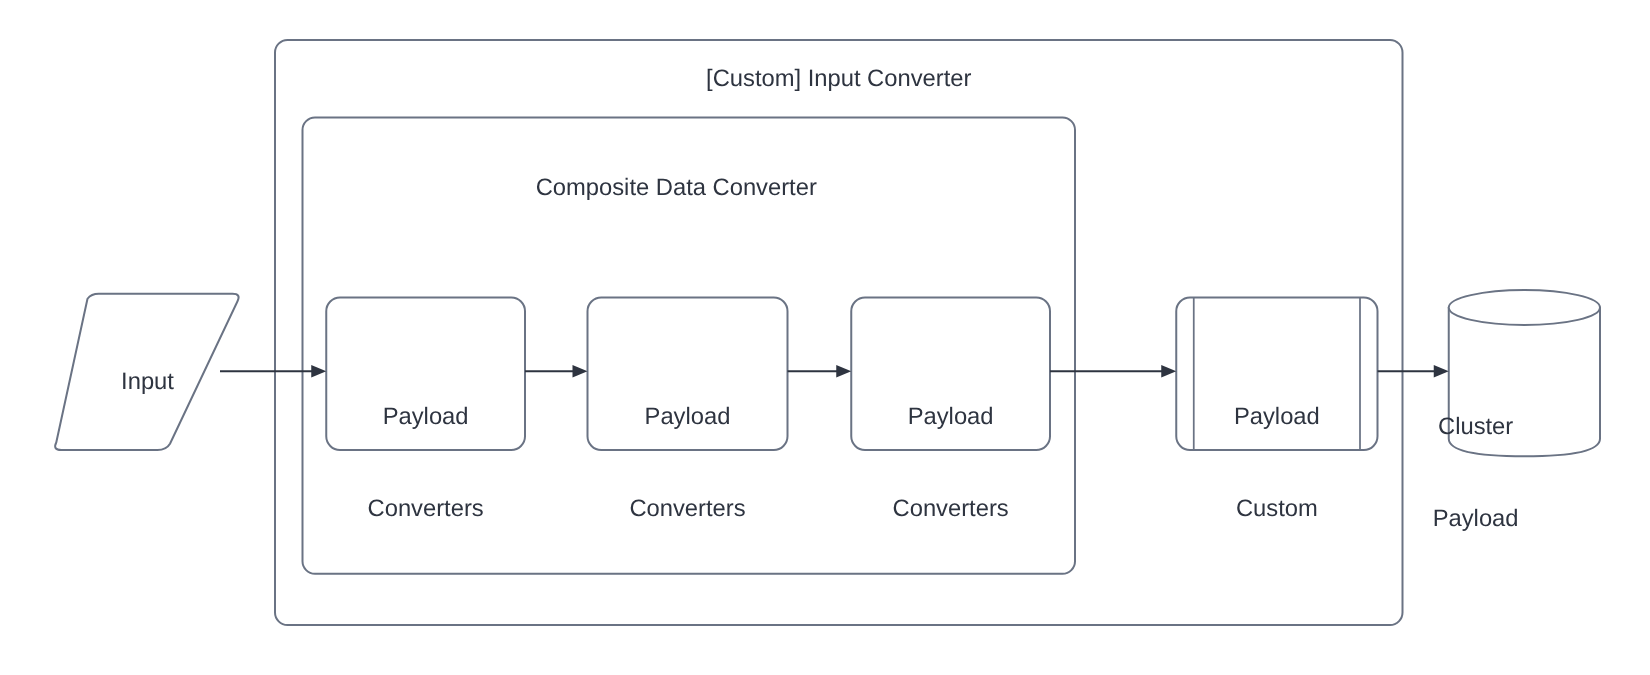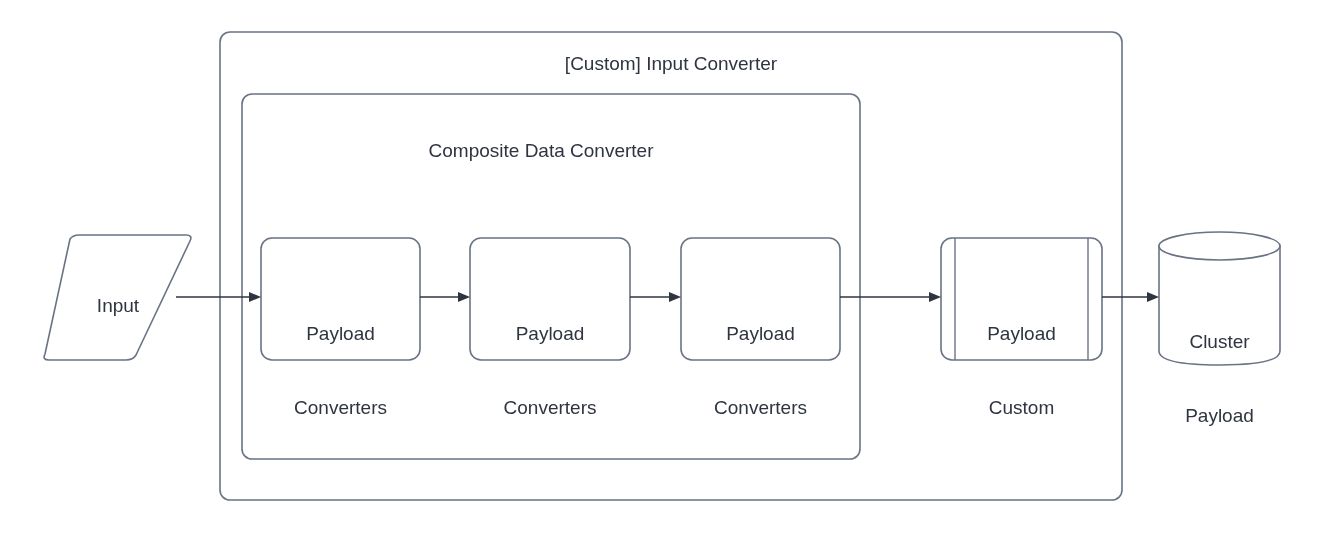--- a/index.html
+++ b/index.html
@@ -132,18 +132,18 @@
   <div class="lbl lbl-node" style="left:681px; top:273px; width:159px;">
     <div>Payload</div>
     <div>Converters</div>
   </div>
 
   <div class="lbl lbl-node" style="left:955px; top:273px; width:133px;">
     <div>Payload</div>
     <div>Custom</div>
   </div>
 
-  <div class="lbl lbl-node" style="left:1159px; top:281px; width:121px;">
+  <div class="lbl lbl-node" style="left:1120px; top:281px; width:121px;">
     <div>Cluster</div>
     <div>Payload</div>
   </div>
 
 </div>
 
 </body></html>

